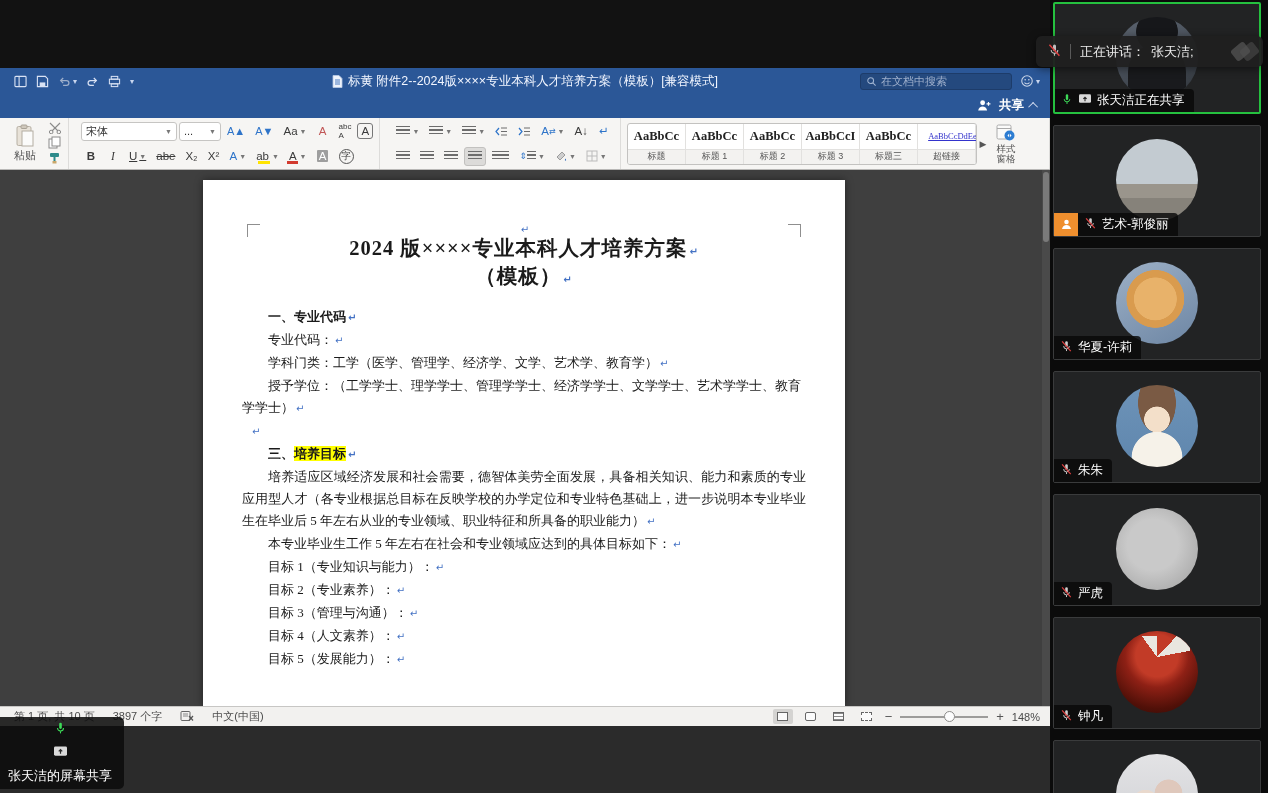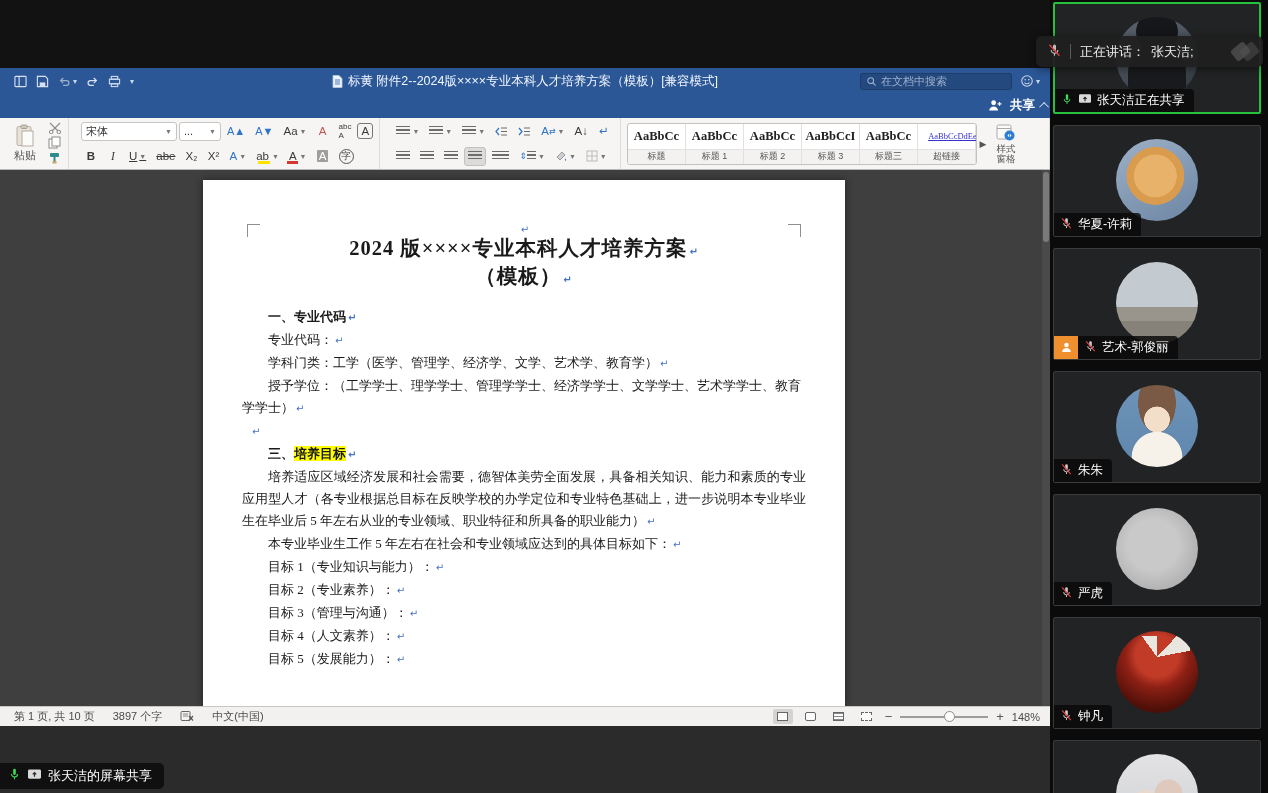--- a/index.html
+++ b/index.html
@@ -24,21 +24,21 @@
   .search-box input { background:transparent; border:none; outline:none; width:110px;
                       font-size:11px; color:#cfd9ec; font-family:"Liberation Sans",sans-serif; }
   .search-box input::placeholder { color:#9fb0cc; }
 
   .tabrow { position:absolute; left:0; top:26px; width:100%; height:24px; background:#2b5797;
             display:flex; align-items:flex-end; }
   .tabs { display:flex; padding-left:10px; }
   .tab { height:21px; padding:0 13px; display:flex; align-items:center; color:#e9eefb;
          font-size:12.5px; cursor:default; }
   .tab.active { background:#f6f5f3; color:#1e4e8c; font-weight:bold; border-radius:2px 2px 0 0; }
-  .tab-right { position:absolute; right:1px; bottom:4px; display:flex; align-items:center; gap:7px;
+  .tab-right { position:absolute; right:12px; bottom:4px; display:flex; align-items:center; gap:7px;
                color:#fff; font-size:12.5px; font-weight:bold; }
   .chev-up { width:7px; height:7px; border-left:1.5px solid #cfd9ee; border-top:1.5px solid #cfd9ee;
              transform:rotate(45deg) translateY(2px); }
 
   
   .ribbon { position:absolute; left:0; top:50px; width:100%; height:52px; background:#f6f5f3;
             border-bottom:1px solid #b9b8b6; display:flex; align-items:stretch; font-size:11px; color:#444; }
   .rgroup { display:flex; padding:4px 6px; border-right:1px solid #dddcda; align-items:center; }
   .rcols { display:flex; flex-direction:column; justify-content:space-between; height:44px; }
   .rrow { display:flex; align-items:center; gap:2px;padding-left:6px; }
@@ -145,21 +145,21 @@
             box-shadow:0 2px 8px rgba(0,0,0,.5); overflow:hidden; }
   .banner .sep { width:1px; height:15px; background:#5a5a5a; margin:0 9px 0 8px; }
   .banner-logo { position:absolute; right:2px; top:3px; width:30px; height:26px; opacity:.45; }
   .banner-logo span { position:absolute; width:15px; height:15px; background:#8d8d8d; transform:skewX(-12deg) rotate(45deg); border-radius:3px; }
   .banner-logo span:first-child { left:2px; top:5px; opacity:.8; }
   .banner-logo span:last-child { left:11px; top:5px; opacity:.55; }
 
   
   .share-badge { position:absolute; left:0; bottom:4px; background:rgba(12,12,12,.88); color:#fff;
                  font-size:13px; display:flex; align-items:center; gap:6px; padding:4px 12px 4px 8px;
-                 border-radius:0 5px 5px 0; z-index:25; }
+                 border-radius:0 5px 5px 0; z-index:25;flex-direction:column; }
 </style>
 </head>
 <body>
 
 <div class="screen">
   <div class="top-strip"></div>
 
   <div class="word">
 
     <div class="titlebar">
@@ -519,50 +519,50 @@
               </svg></span>
             <span><svg width="14" height="12" viewBox="0 0 16 14">
                 <rect x="1" y="1.5" width="14" height="10" rx="1.5" fill="#d9d9d9"></rect>
                 <path d="M8 9.5V5.2M6.1 6.9 8 5l1.9 1.9" stroke="#2a2a2a" fill="none" stroke-width="1.3"></path>
               </svg></span>
             <span>张天洁正在共享</span>
           </span>
         </div>
       </div>
       <div class="tile">
+        <div class="avatar av-beach"></div>
+        <div class="namebar">
+          <span class="handbox">
+            <svg width="13" height="13" viewBox="0 0 16 16">
+              <circle cx="8" cy="5" r="2.8" fill="#fff"></circle>
+              <path d="M2.5 13.5c.6-3.4 2.9-5 5.5-5s4.9 1.6 5.5 5z" fill="#fff"></path>
+            </svg>
+          </span>
+          <span class="badge">
+            <span><svg width="13" height="13" viewBox="0 0 16 16">
+                <rect x="6.4" y="1.5" width="3.2" height="7" rx="1.6" fill="#cfcfcf"></rect>
+                <path d="M4.5 7.5a3.5 3.5 0 0 0 7 0" fill="none" stroke="#cfcfcf" stroke-width="1.2"></path>
+                <line x1="8" y1="11.3" x2="8" y2="13.6" stroke="#cfcfcf" stroke-width="1.2"></line>
+                <line x1="2.6" y1="1.8" x2="13.2" y2="13.6" stroke="#e04040" stroke-width="1.5"></line>
+              </svg></span>
+            <span>艺术-郭俊丽</span>
+          </span>
+        </div>
+      </div>
+      <div class="tile">
         <div class="avatar av-cat"></div>
         <div class="namebar">
           <span class="badge">
             <span><svg width="13" height="13" viewBox="0 0 16 16">
                 <rect x="6.4" y="1.5" width="3.2" height="7" rx="1.6" fill="#cfcfcf"></rect>
                 <path d="M4.5 7.5a3.5 3.5 0 0 0 7 0" fill="none" stroke="#cfcfcf" stroke-width="1.2"></path>
                 <line x1="8" y1="11.3" x2="8" y2="13.6" stroke="#cfcfcf" stroke-width="1.2"></line>
                 <line x1="2.6" y1="1.8" x2="13.2" y2="13.6" stroke="#e04040" stroke-width="1.5"></line>
               </svg></span>
             <span>华夏-许莉</span>
-          </span>
-        </div>
-      </div>
-      <div class="tile">
-        <div class="avatar av-beach"></div>
-        <div class="namebar">
-          <span class="handbox">
-            <svg width="13" height="13" viewBox="0 0 16 16">
-              <circle cx="8" cy="5" r="2.8" fill="#fff"></circle>
-              <path d="M2.5 13.5c.6-3.4 2.9-5 5.5-5s4.9 1.6 5.5 5z" fill="#fff"></path>
-            </svg>
-          </span>
-          <span class="badge">
-            <span><svg width="13" height="13" viewBox="0 0 16 16">
-                <rect x="6.4" y="1.5" width="3.2" height="7" rx="1.6" fill="#cfcfcf"></rect>
-                <path d="M4.5 7.5a3.5 3.5 0 0 0 7 0" fill="none" stroke="#cfcfcf" stroke-width="1.2"></path>
-                <line x1="8" y1="11.3" x2="8" y2="13.6" stroke="#cfcfcf" stroke-width="1.2"></line>
-                <line x1="2.6" y1="1.8" x2="13.2" y2="13.6" stroke="#e04040" stroke-width="1.5"></line>
-              </svg></span>
-            <span>艺术-郭俊丽</span>
           </span>
         </div>
       </div>
       <div class="tile">
         <div class="avatar av-cartoon"></div>
         <div class="namebar">
           <span class="badge">
             <span><svg width="13" height="13" viewBox="0 0 16 16">
                 <rect x="6.4" y="1.5" width="3.2" height="7" rx="1.6" fill="#cfcfcf"></rect>
                 <path d="M4.5 7.5a3.5 3.5 0 0 0 7 0" fill="none" stroke="#cfcfcf" stroke-width="1.2"></path>

